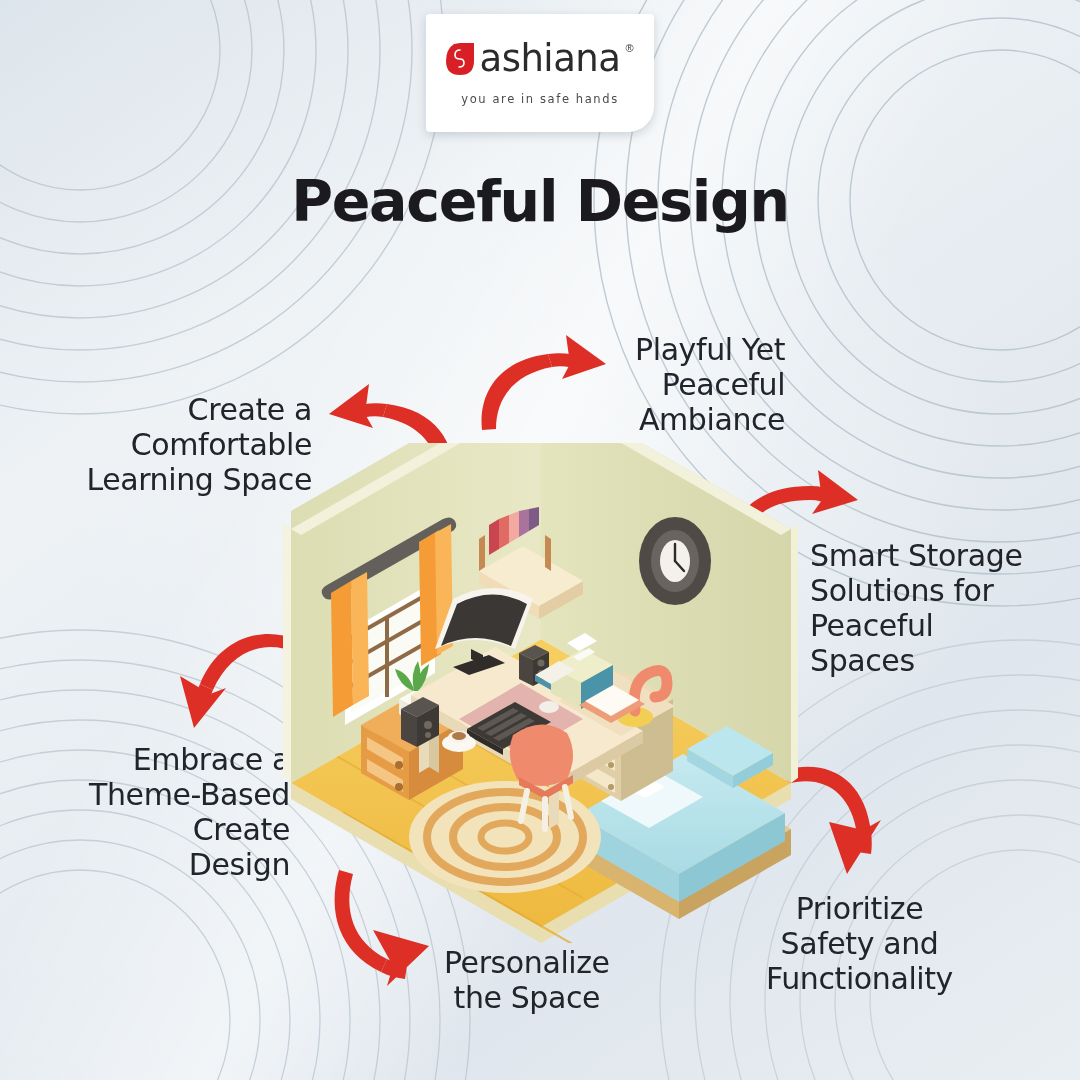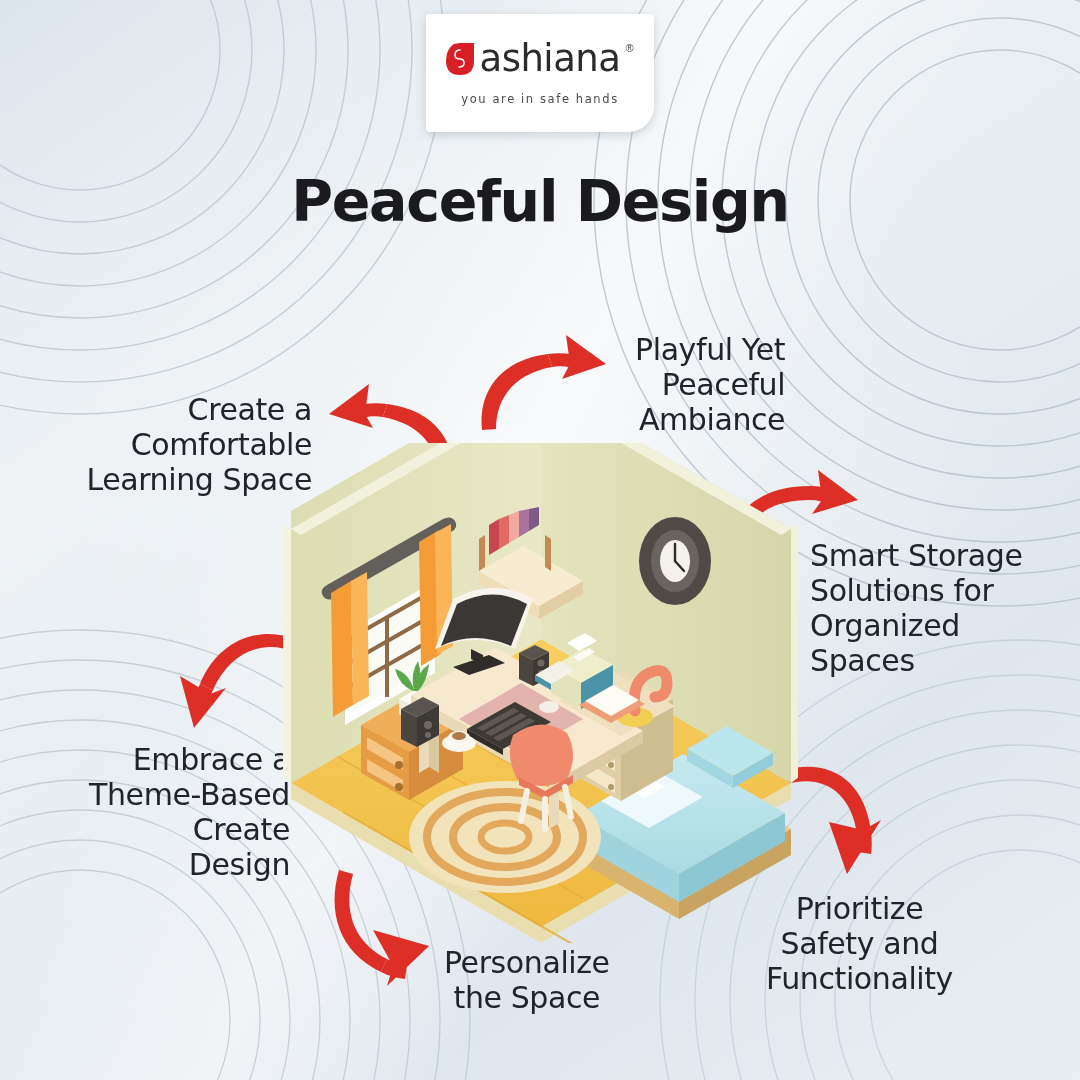--- a/index.html
+++ b/index.html
@@ -178,21 +178,21 @@
 </h1>
 
 <div class="label lbl-playful">Playful Yet
 Peaceful
 Ambiance</div>
 <div class="label lbl-create">Create a
 Comfortable
 Learning Space</div>
 <div class="label lbl-storage">Smart Storage
 Solutions for
-Organized
+Peaceful
 Spaces</div>
 <div class="label lbl-theme">Embrace a
 Theme-Based
 Create
 Design</div>
 <div class="label lbl-safety">Prioritize
 Safety and
 Functionality</div>
 <div class="label lbl-personal">Personalize
 the Space</div>

